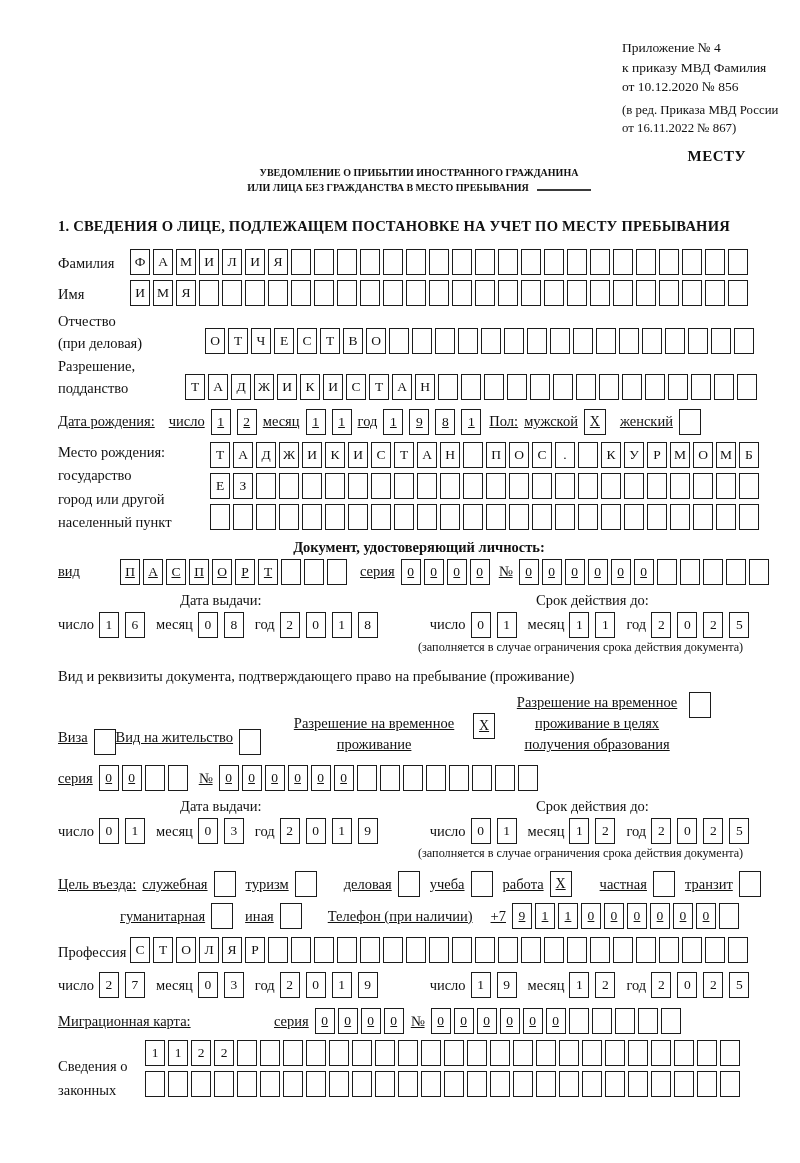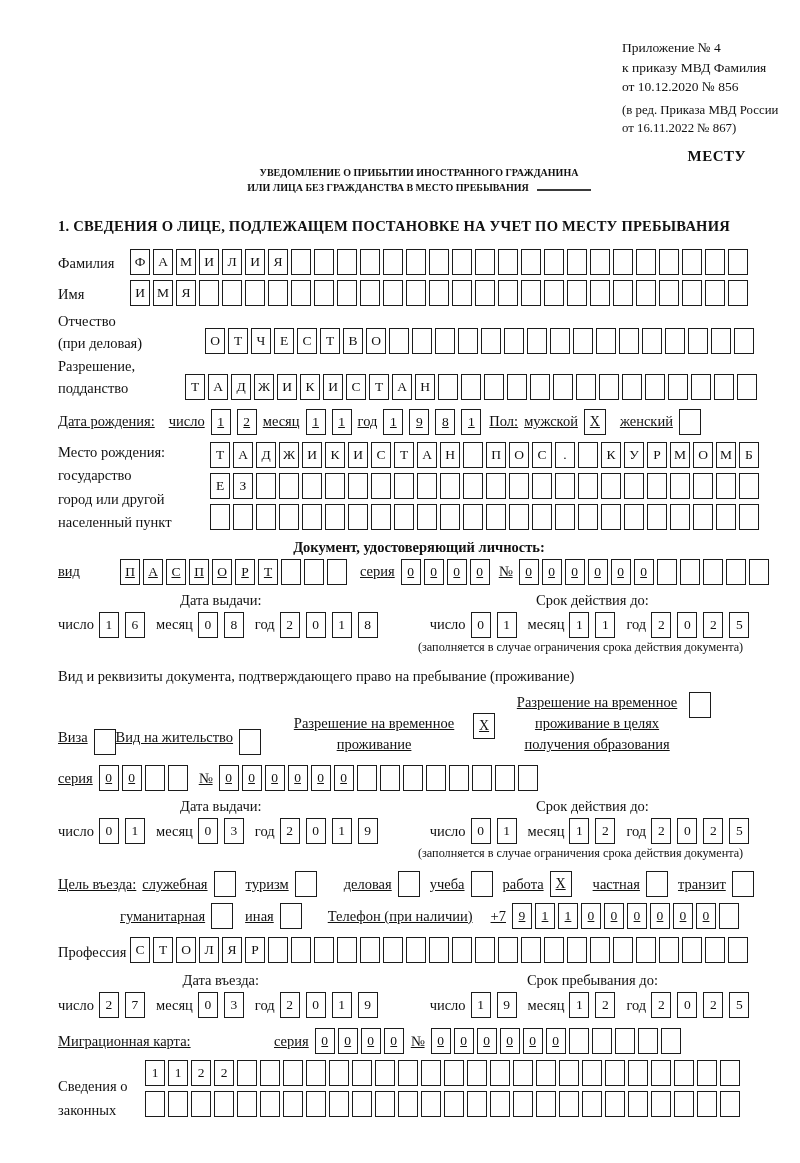--- a/index.html
+++ b/index.html
@@ -510,21 +510,21 @@
     <span class="lbl">служебная</span>
     <span class="cbox"></span>
     <span class="lbl" style="margin-left:10px">туризм</span>
     <span class="cbox"></span>
     <span class="lbl" style="margin-left:27px">деловая</span>
     <span class="cbox"></span>
     <span class="lbl" style="margin-left:10px">учеба</span>
     <span class="cbox"></span>
     <span class="lbl" style="margin-left:10px">работа</span>
     <span class="cbox">X</span>
-    <span class="lbl" style="margin-left:21px">частная</span>
+    <span class="lbl" style="margin-left:28px">частная</span>
     <span class="cbox"></span>
     <span class="lbl" style="margin-left:10px">транзит</span>
     <span class="cbox"></span>
   </div>
 
   <div class="inline-row" style="margin-top:6px">
     <span class="lbl" style="margin-left:62px">гуманитарная</span>
     <span class="cbox"></span>
     <span class="lbl" style="margin-left:12px">иная</span>
     <span class="cbox"></span>
@@ -572,21 +572,20 @@
         <span class="cell"></span>
         <span class="cell"></span>
         <span class="cell"></span>
         <span class="cell"></span>
         <span class="cell"></span>
       </div>
   </div>
 
   <div class="dates" style="margin-top:9px">
     <div class="dgroup">
-      <div class="dheading">Дата въезда:</div>
       <div class="dline">
         <span class="lbl" style="margin-left:0">число</span>
         <span class="cells spaced">
             <span class="cell">2</span>
             <span class="cell">7</span>
           </span>
         <span class="lbl">месяц</span>
         <span class="cells spaced">
             <span class="cell">0</span>
             <span class="cell">3</span>
@@ -594,21 +593,20 @@
         <span class="lbl">год</span>
         <span class="cells spaced">
             <span class="cell">2</span>
             <span class="cell">0</span>
             <span class="cell">1</span>
             <span class="cell">9</span>
           </span>
       </div>
     </div>
     <div class="dgroup" style="margin-left:46px">
-      <div class="dheading">Срок пребывания до:</div>
       <div class="dline">
         <span class="lbl" style="margin-left:0">число</span>
         <span class="cells spaced">
             <span class="cell">1</span>
             <span class="cell">9</span>
           </span>
         <span class="lbl">месяц</span>
         <span class="cells spaced">
             <span class="cell">1</span>
             <span class="cell">2</span>

